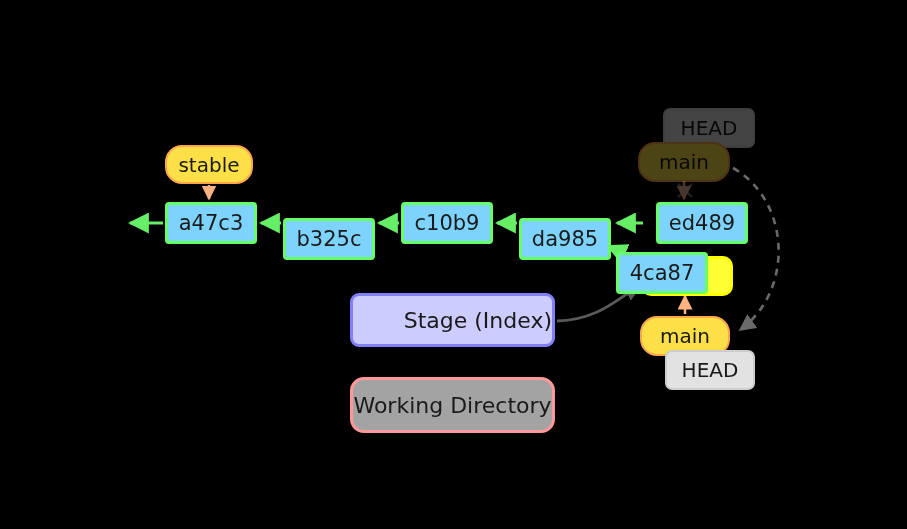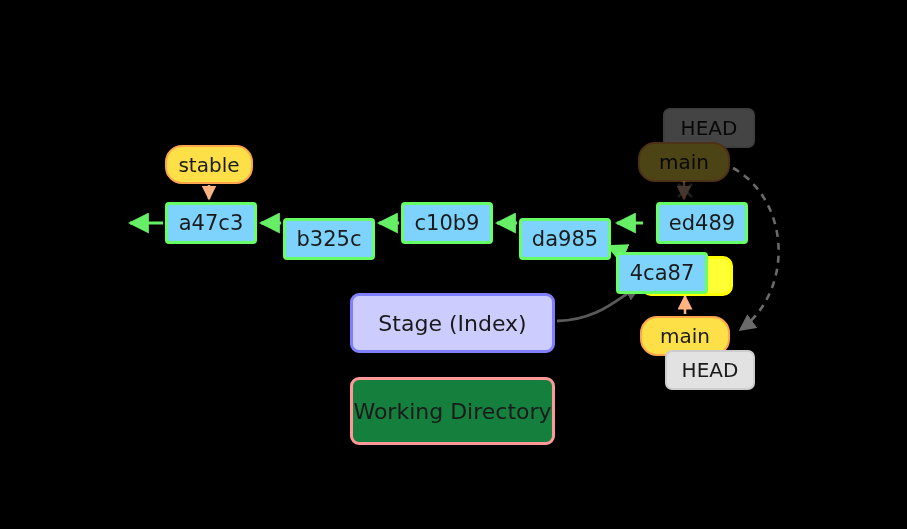--- a/index.html
+++ b/index.html
@@ -73,29 +73,30 @@
     position: relative;
     left: auto; top: auto;
   }
   
   .area-stage {
     background: #ccccff;
     border: 3px solid #8080ff;
     border-radius: 9px;
     font-size: 22px;
     width: 205px;
-    height: 60px;
+    height: 54px;
+    justify-content: flex-end;
   }
   .area-work {
-    background: #15803d;
+    background: #a3a3a3;
     border: 3px solid #ff9999;
-    border-radius: 9px;
+    border-radius: 14px;
     font-size: 22px;
     width: 205px;
-    height: 68px;
+    height: 56px;
   }
 </style>
 </head>
 <body>
 
 <svg id="canvas" viewBox="0 0 907 529" xmlns="http://www.w3.org/2000/svg">
   <defs>
     <marker id="arrow-green" viewBox="0 0 10 10" refX="9" refY="5" markerWidth="7" markerHeight="7" orient="auto-start-reverse">
       <path d="M 0 0 L 10 5 L 0 10 z" fill="#66ee66"></path>
     </marker>

